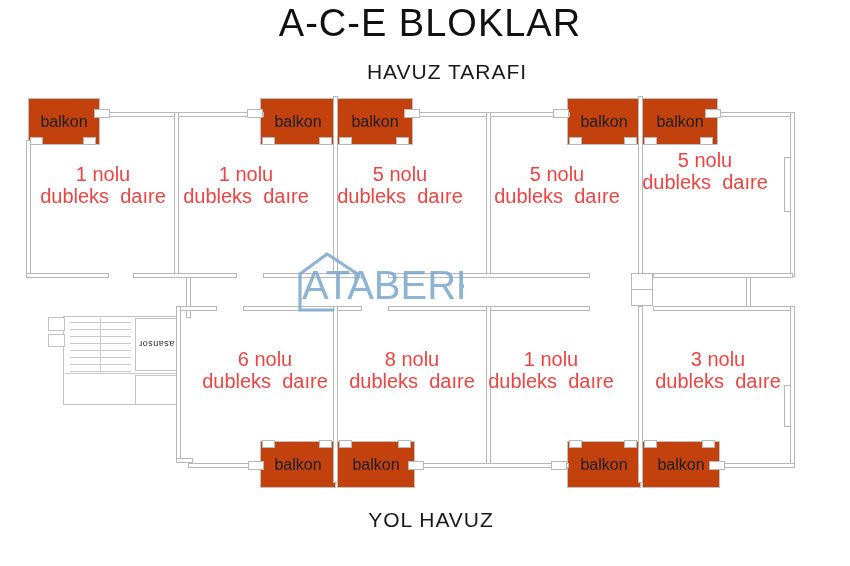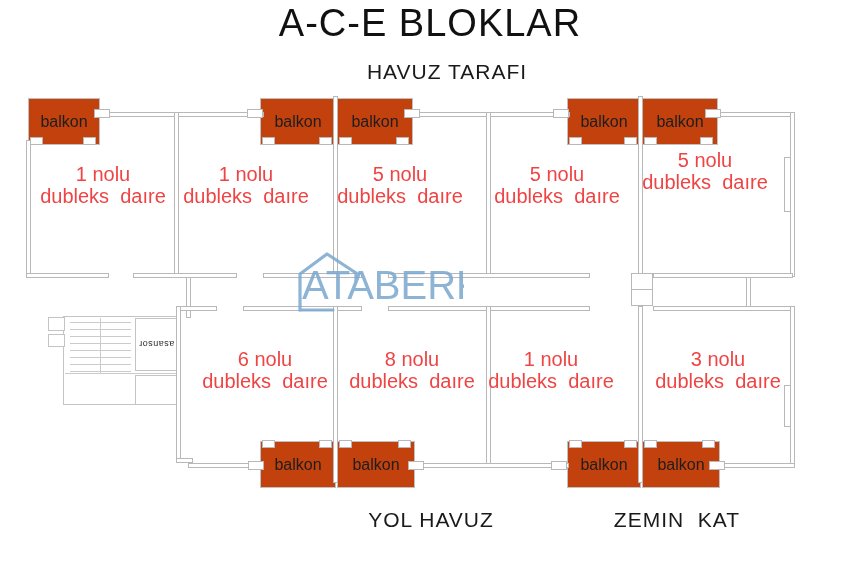--- a/index.html
+++ b/index.html
@@ -41,21 +41,20 @@
   .watermark{position:absolute;left:286px;top:244px;z-index:4;opacity:.88;}
 </style>
 </head>
 <body>
 
 <div id="plan">
 
   <div class="txt title">A-C-E BLOKLAR</div>
   <div class="txt havuz">HAVUZ TARAFI</div>
   <div class="txt yol">YOL HAVUZ</div>
-  <div class="txt zemin">ZEMIN  KAT</div>
 
   <div class="balcony b1">
       <span>balkon</span>
     </div>
   <div class="balcony b2">
       <span>balkon</span>
     </div>
   <div class="balcony b3">
       <span>balkon</span>
     </div>

